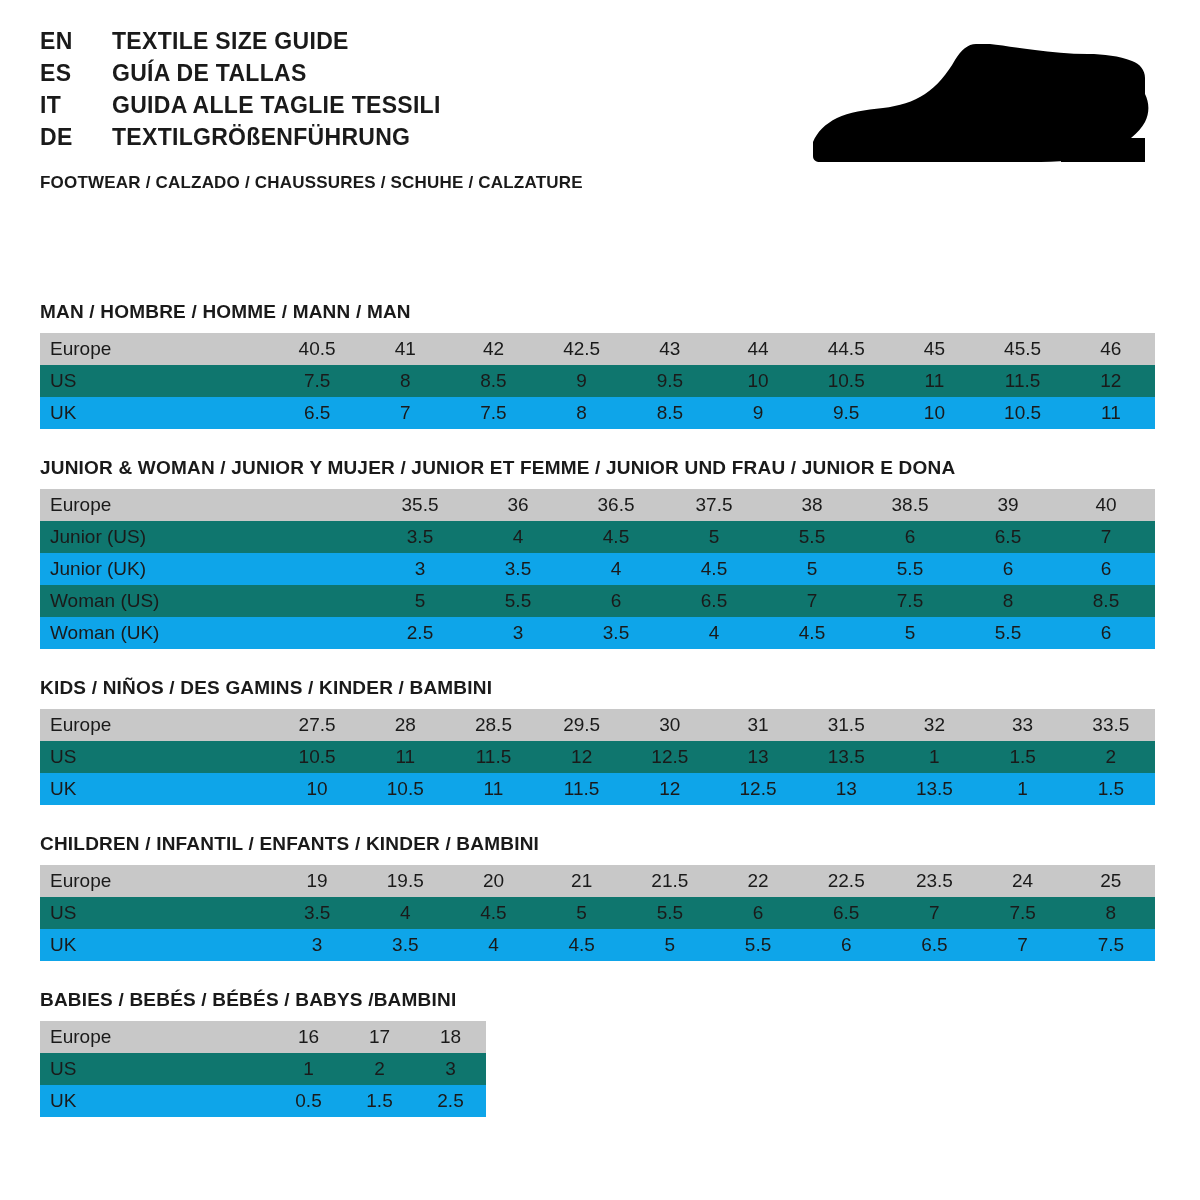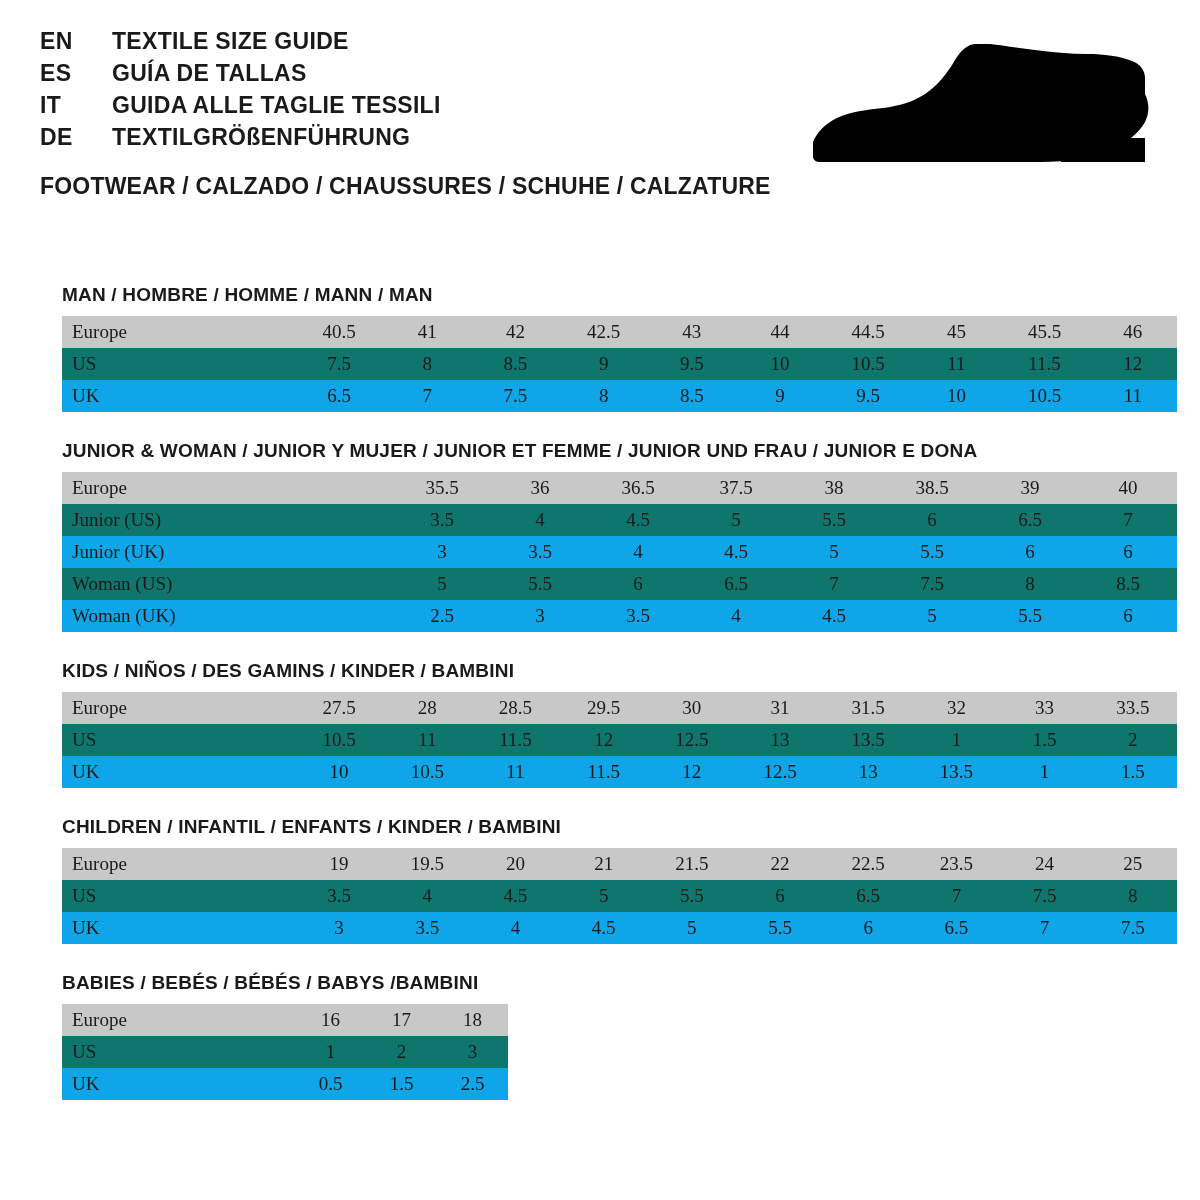--- a/index.html
+++ b/index.html
@@ -46,52 +46,51 @@
     font-weight: bold;
     letter-spacing: 0.3px;
   }
   .lang-text {
     font-size: 23px;
     font-weight: bold;
     letter-spacing: 0.3px;
   }
   .category-title {
     margin-top: 24px;
-    font-size: 23px;
+    font-size: 17px;
     font-weight: bold;
     letter-spacing: 0.2px;
   }
 
   .shoe-icon {
     position: absolute;
     top: 38px;
     right: 45px;
     width: 350px;
     height: 140px;
   }
 
   
   .sections {
-    padding: 0 62px;
-    margin-top: 84px;
+    padding: 0 40px;
+    margin-top: 108px;
   }
   .section {
     margin-bottom: 28px;
   }
   .section-title {
     font-size: 19px;
     font-weight: bold;
     margin-bottom: 10px;
     letter-spacing: 0.2px;
   }
   table.size-table {
     border-collapse: collapse;
     table-layout: fixed;
     width: 1115px;
-    font-family: Liberation Serif, serif;
   }
   table.size-table.narrow {
     width: 446px;
   }
   table.size-table td {
     height: 32px;
     font-size: 19px;
     text-align: center;
     vertical-align: middle;
     padding: 0;

